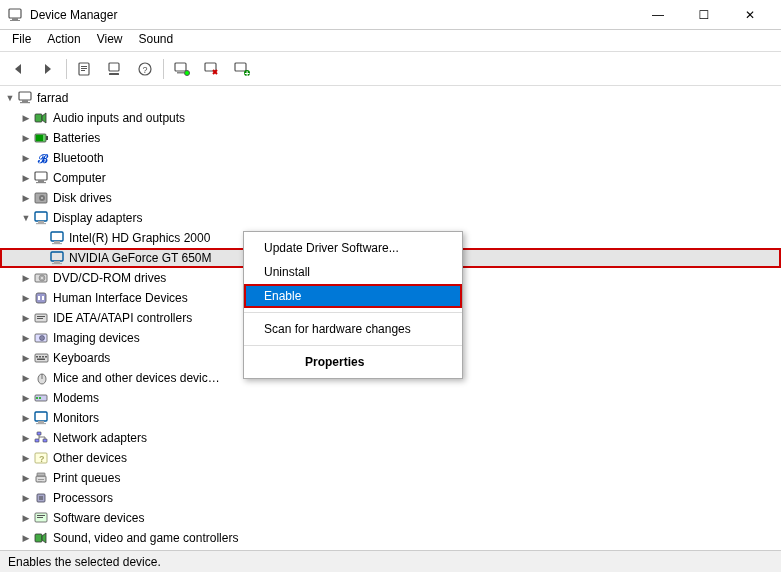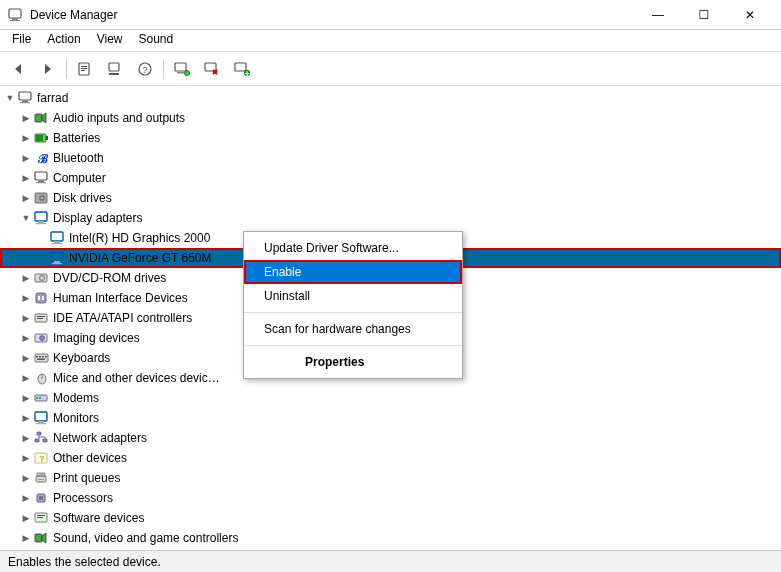--- a/index.html
+++ b/index.html
@@ -114,21 +114,21 @@
     .tree-node {
       display: flex;
       align-items: center;
       height: 20px;
       padding-right: 4px;
       cursor: pointer;
       white-space: nowrap;
       user-select: none;
     }
     .tree-node.selected-red {
-      background: #0369a1;
+      background: #e5e5e5;
       outline: 2px solid #cc0000;
       outline-offset: -2px;
     }
 
     .expand-icon {
       width: 16px;
       height: 16px;
       display: flex;
       align-items: center;
       justify-content: center;
@@ -566,22 +566,22 @@
     </div>
 
     <div class="tree-node indent-1">
       
       
       
     </div>
 
     <div class="context-menu">
       <div class="ctx-item">Update Driver Software...</div>
+      <div class="ctx-item">Uninstall</div>
       <div class="ctx-item active">Enable</div>
-      <div class="ctx-item">Uninstall</div>
       <div class="ctx-separator"></div>
       <div class="ctx-item">Scan for hardware changes</div>
       <div class="ctx-separator"></div>
       <div class="ctx-item bold">Properties</div>
     </div>
 
   </div>
 </div>
 
 <div class="status-bar">

